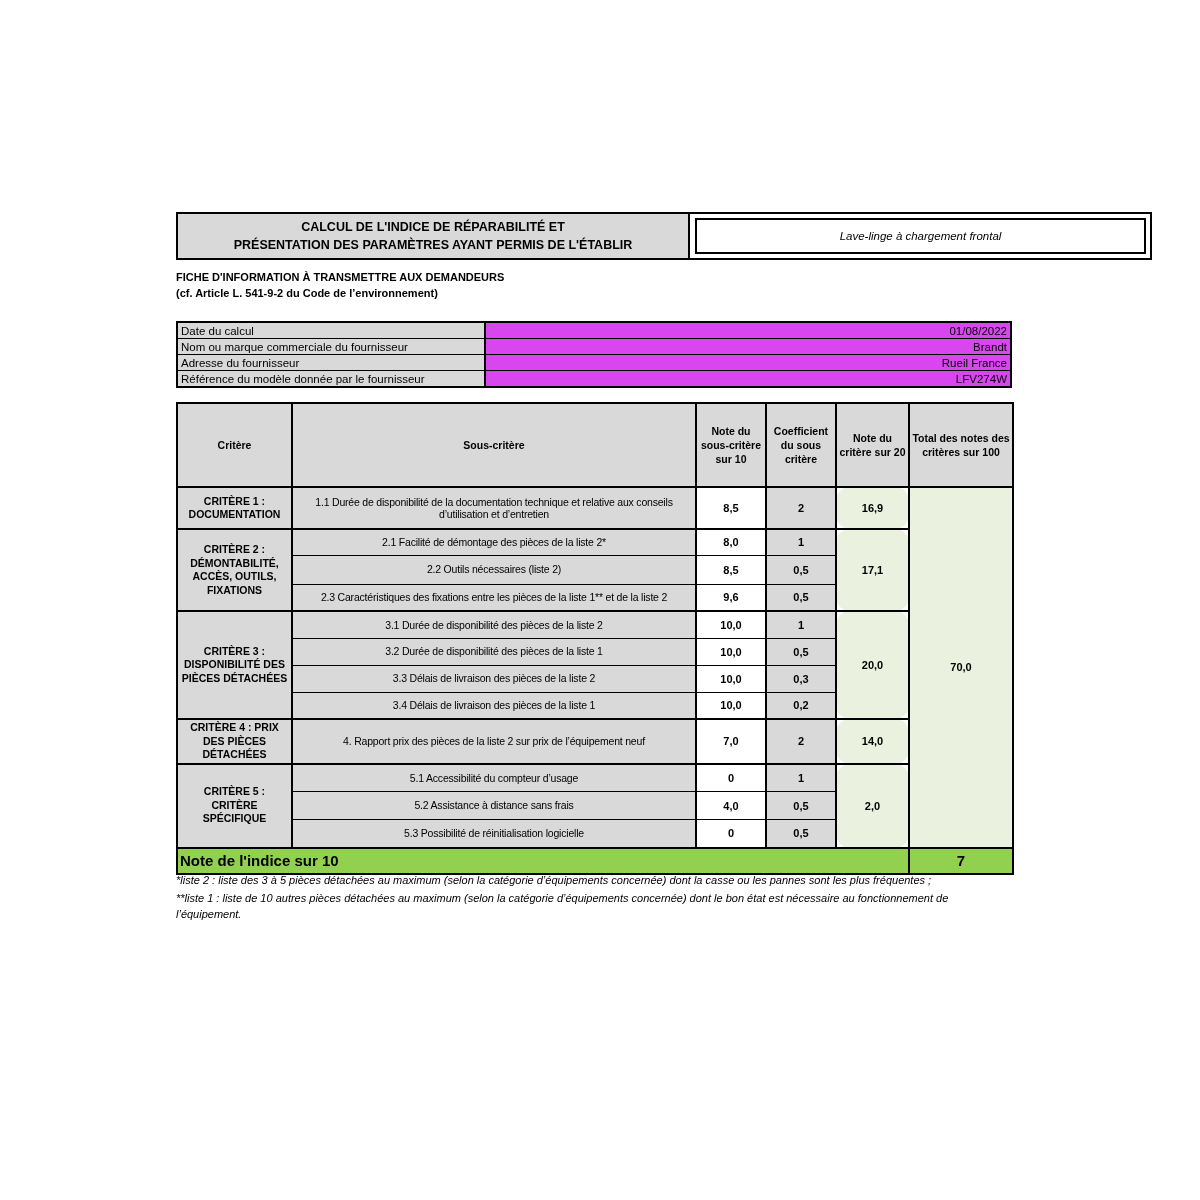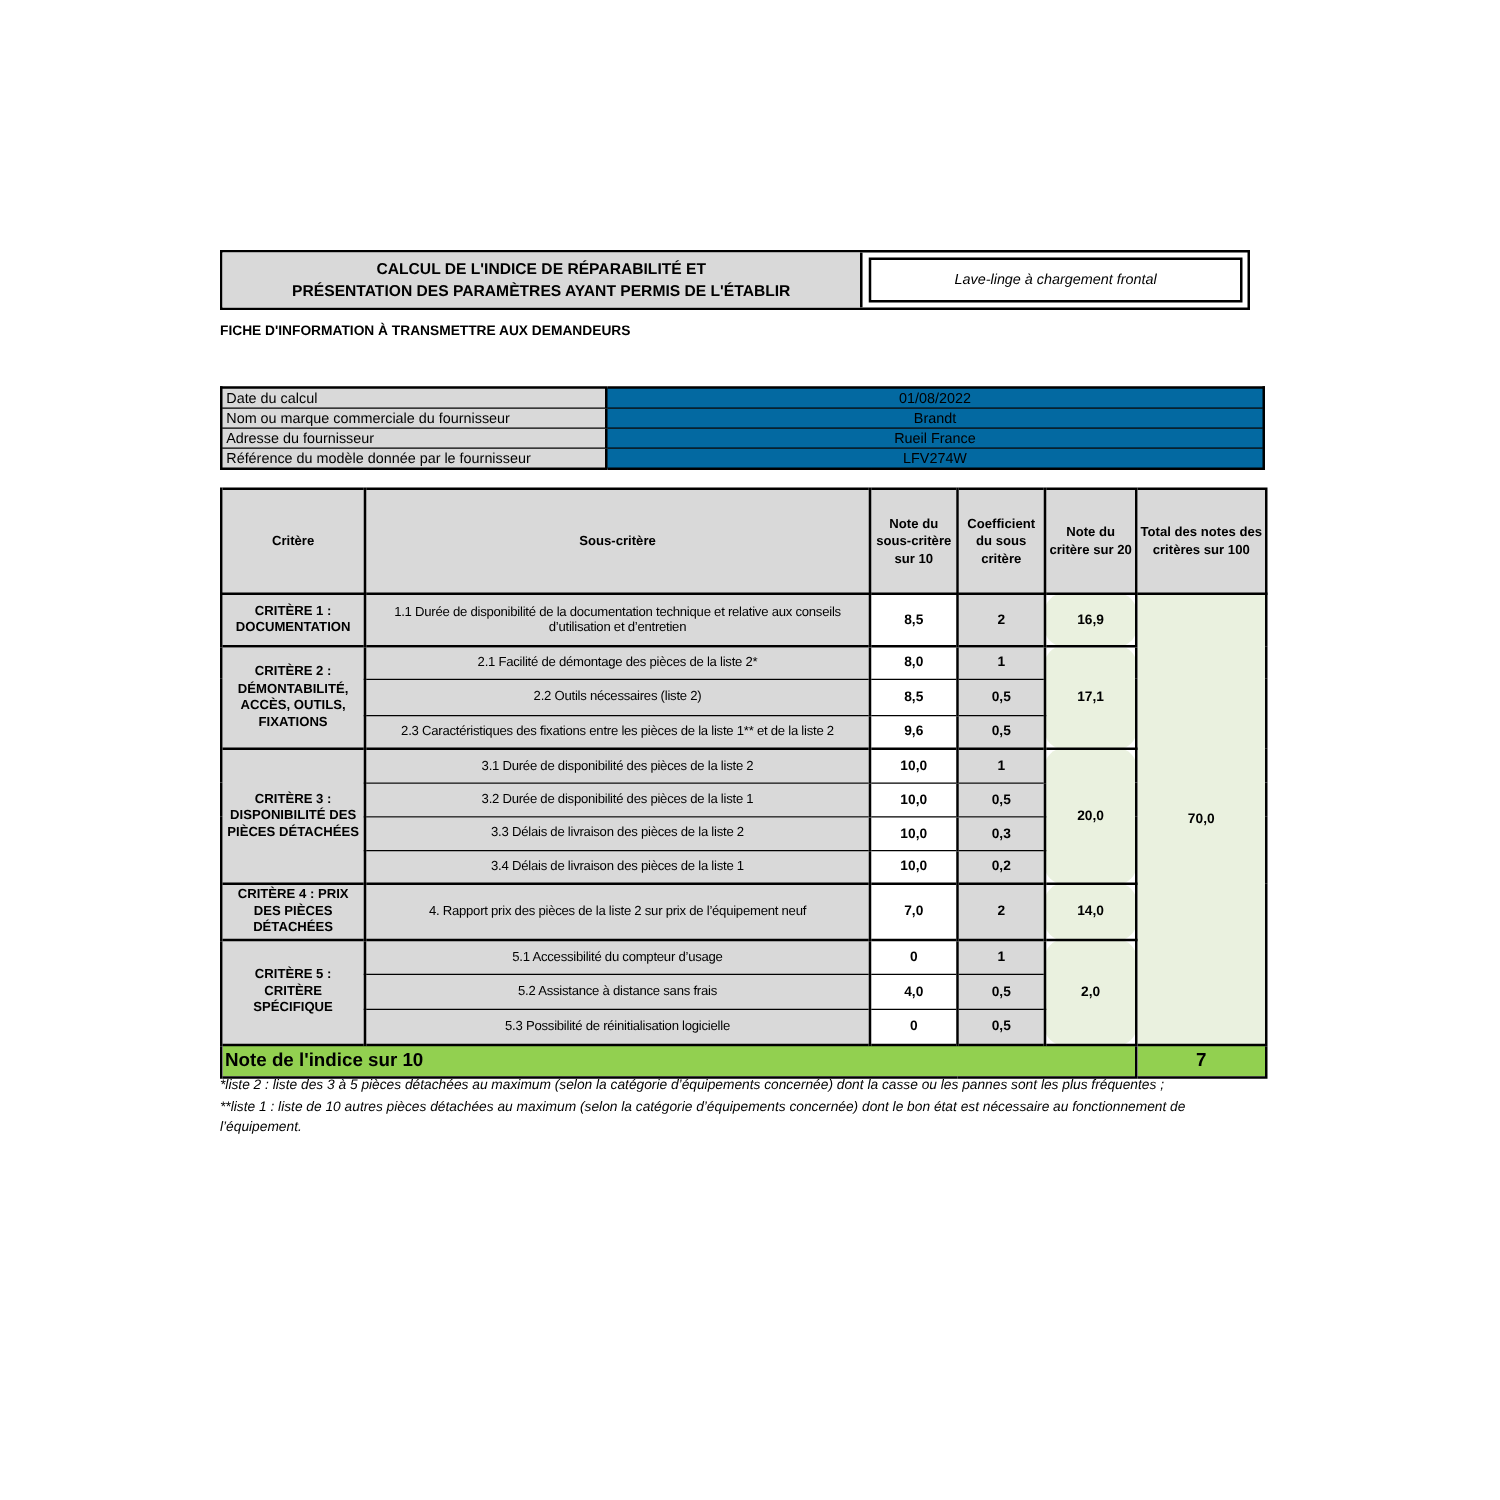--- a/index.html
+++ b/index.html
@@ -1,21 +1,21 @@
 <!DOCTYPE html>
 <html><head>
 <meta charset="utf-8">
 <style>
   html,body{margin:0;padding:0;}
   body{
     width:1200px;height:1200px;background:#ffffff;position:relative;
     font-family:"Liberation Sans", sans-serif;color:#000;
     -webkit-font-smoothing:antialiased;
   }
-  .sheet{position:absolute;left:176px;top:200px;width:824px;}
+  .sheet{position:absolute;left:176px;top:212px;width:976px;}
 
   
   .title-row{display:flex;border:2px solid #000;height:44px;background:#fff;}
   .title-left{
     width:510px;background:#d9d9d9;border-right:2px solid #000;
     display:flex;flex-direction:column;justify-content:center;align-items:center;
     font-weight:bold;font-size:12.5px;line-height:18px;text-align:center;
   }
   .title-right{flex:1;position:relative;}
   .product-inner{
@@ -26,21 +26,21 @@
 
   
   .subtitle{position:absolute;top:58px;left:0;width:582px;text-align:left;
     font-weight:bold;font-size:11px;line-height:15.5px;}
 
   
   .info-table{position:absolute;top:109px;left:0;width:836px;
     border-collapse:collapse;border:2px solid #000;font-size:11.5px;}
   .info-table td{border:1px solid #000;height:15px;padding:0 3px;}
   .info-table td.il{background:#d9d9d9;width:300px;border-right:2px solid #000;text-align:left;}
-  .info-table td.iv{background:#0369a1;text-align:center;}
+  .info-table td.iv{background:#d946ef;text-align:right;}
 
   
   .main-table{position:absolute;top:190px;left:0;width:836px;
     border-collapse:collapse;border:2px solid #000;table-layout:fixed;font-size:10.5px;}
   .main-table td{border-left:2px solid #000;border-right:2px solid #000;
     border-top:1px solid #000;border-bottom:1px solid #000;
     padding:1px 2px;overflow:hidden;vertical-align:middle;}
   .main-table tr.gs td{border-top:2px solid #000;}
   .main-table tr.head td{
     background:#d9d9d9;font-weight:bold;text-align:center;
@@ -75,20 +75,21 @@
       <div>CALCUL DE L'INDICE DE RÉPARABILITÉ ET</div>
       <div>PRÉSENTATION DES PARAMÈTRES AYANT PERMIS DE L'ÉTABLIR</div>
     </div>
     <div class="title-right">
       <div class="product-inner">Lave-linge à chargement frontal</div>
     </div>
   </div>
 
   <div class="subtitle">
     <div>FICHE D'INFORMATION À TRANSMETTRE AUX DEMANDEURS</div>
+    <div>(cf. Article L. 541-9-2 du Code de l’environnement)</div>
   </div>
 
   <table class="info-table">
     <tbody>
         <tr>
       <td class="il">Date du calcul</td>
       <td class="iv">01/08/2022</td>
     </tr>
     <tr>
       <td class="il">Nom ou marque commerciale du fournisseur</td>

